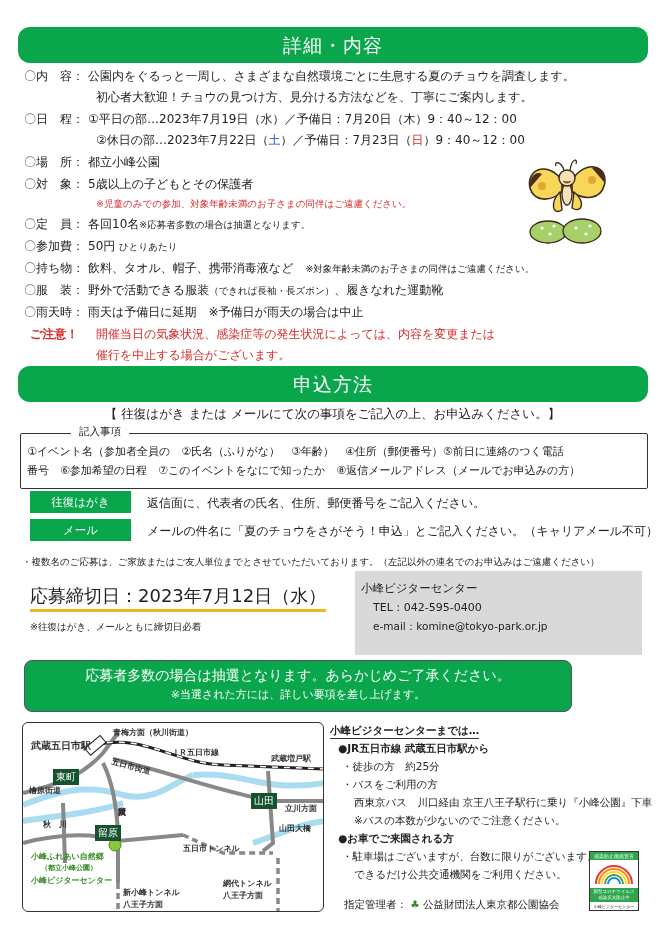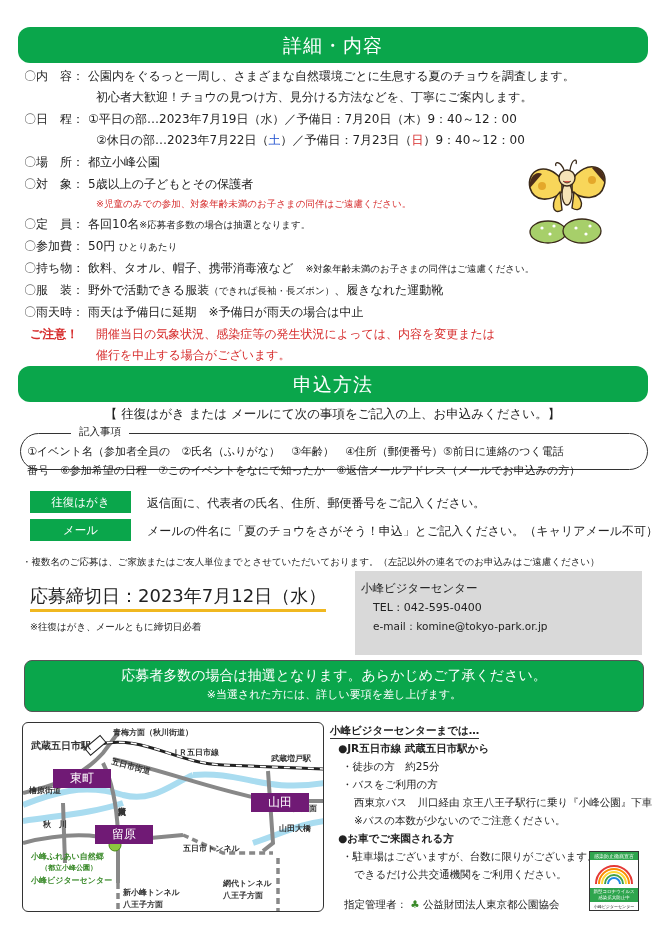--- a/index.html
+++ b/index.html
@@ -14,46 +14,46 @@
   }
   .row { position: absolute; left: 24px; font-size: 12px; line-height: 16px; white-space: nowrap; }
   .lbl { display: inline-block; width: 64px; }
   .sub { position: absolute; left: 96px; font-size: 12px; line-height: 16px; white-space: nowrap; }
   .red { color: #d62b2b; }
   .small { font-size: 9.5px; }
   .blue { color: #1f4fcf; }
 
   .intro { position: absolute; left: 0; width: 665px; top: 406px; text-align: center; font-size: 12.5px; }
   .fieldset {
-    position: absolute; left: 20px; top: 433px; width: 628px; height: 37px;
-    border: 1.3px solid #333; border-radius: 19px;
+    position: absolute; left: 20px; top: 433px; width: 628px; height: 56px;
+    border: 1.3px solid #333; border-radius: 2px;
   }
   .legend-lbl { position: absolute; left: 50px; top: -9px; background: #fff; padding: 0 8px; font-size: 10.5px; }
   .fs-line { position: absolute; left: 6px; font-size: 11px; white-space: nowrap; }
 
   .method { position: absolute; left: 30px; width: 101px; height: 22px; background: #0aa64b; color: #fff;
     font-size: 11.5px; text-align: center; line-height: 22px; }
   .method-text { position: absolute; left: 127px; font-size: 12px; white-space: nowrap; margin-left: 20px; }
 
   .deadline { position: absolute; left: 30px; top: 584px; font-size: 18px; white-space: nowrap;
     border-bottom: 3px solid #f0b820; padding-bottom: 1px; }
   .note-dl { position: absolute; left: 30px; top: 621px; font-size: 9.5px; }
 
   .contact { position: absolute; left: 355px; top: 571px; width: 287px; height: 84px; background: #d9d9d9; padding: 8px 6px; }
   .contact div { font-size: 11.5px; line-height: 19px; white-space: nowrap; }
   .contact .ind { padding-left: 12px; font-size: 11px; }
 
-  .notice { position: absolute; left: 24px; top: 660px; width: 620px; height: 52px; background: #0aa64b; color: #fff;
+  .notice { position: absolute; left: 24px; top: 660px; width: 548px; height: 52px; background: #0aa64b; color: #fff;
     border-radius: 8px; text-align: center; border: 1px solid #555; }
   .notice .big { font-size: 14px; margin-top: 6px; }
   .notice .s { font-size: 11px; margin-top: 2px; }
 
   .map { position: absolute; left: 22px; top: 722px; width: 302px; height: 190px; border: 1.5px solid #333; border-radius: 6px; overflow: hidden; background: #fff; }
   .map-text { position: absolute; font-size: 8px; white-space: nowrap; font-weight: bold; color: #333; }
-  .map-tag { position: absolute; background: #701a75; color: #fff; font-size: 12px; padding: 1px 17px; }
+  .map-tag { position: absolute; background: #14532d; color: #fff; font-size: 10px; padding: 1px 3px; }
 
   .access { position: absolute; left: 330px; top: 722px; }
   .access div { position: absolute; font-size: 10.5px; white-space: nowrap; left: 0; }
   .access .h { font-weight: bold; border-bottom: 1px solid #333; }
   .access .b { font-weight: bold; }
 
   .badge { position: absolute; left: 589px; top: 851px; width: 50px; height: 60px; border: 1.5px solid #333; background: #fff; }
   .badge .top { background: #2fa54e; color: #fff; font-size: 5px; text-align: center; line-height: 8px; }
   .badge .grn { background: #2fa54e; color: #fff; font-size: 4.5px; text-align: center; line-height: 6px; padding: 1px 0; }
 </style>

